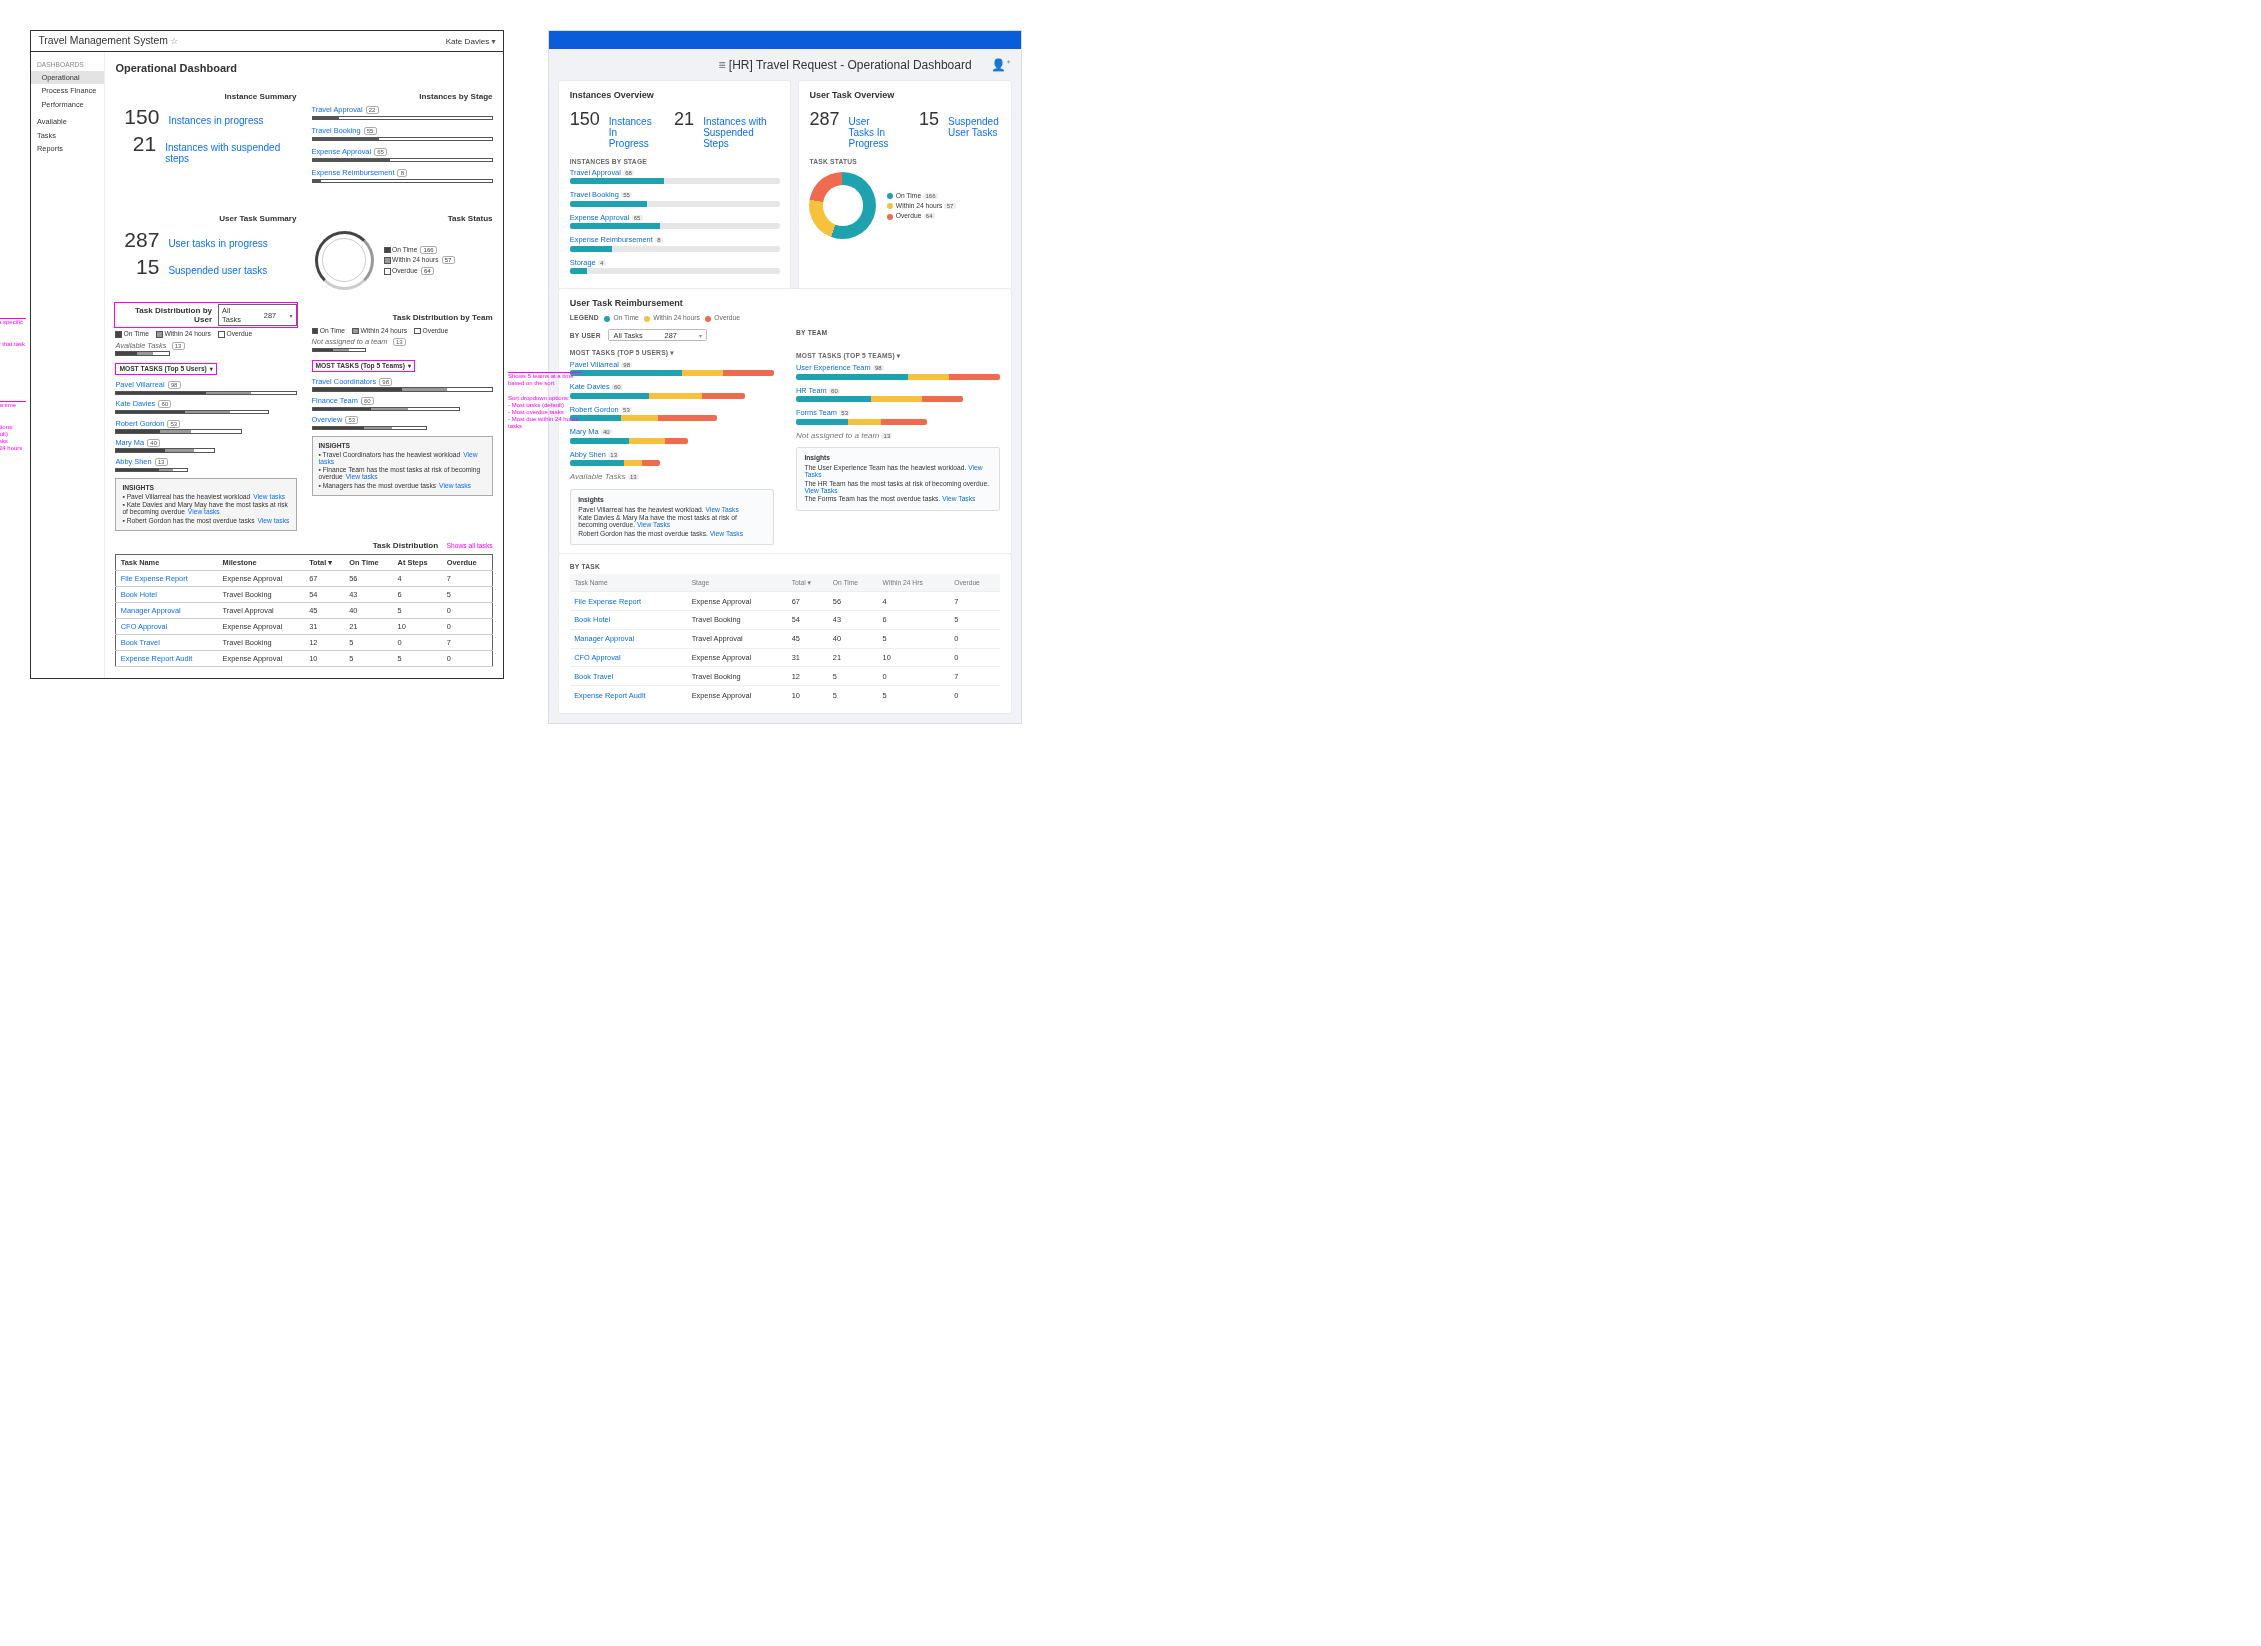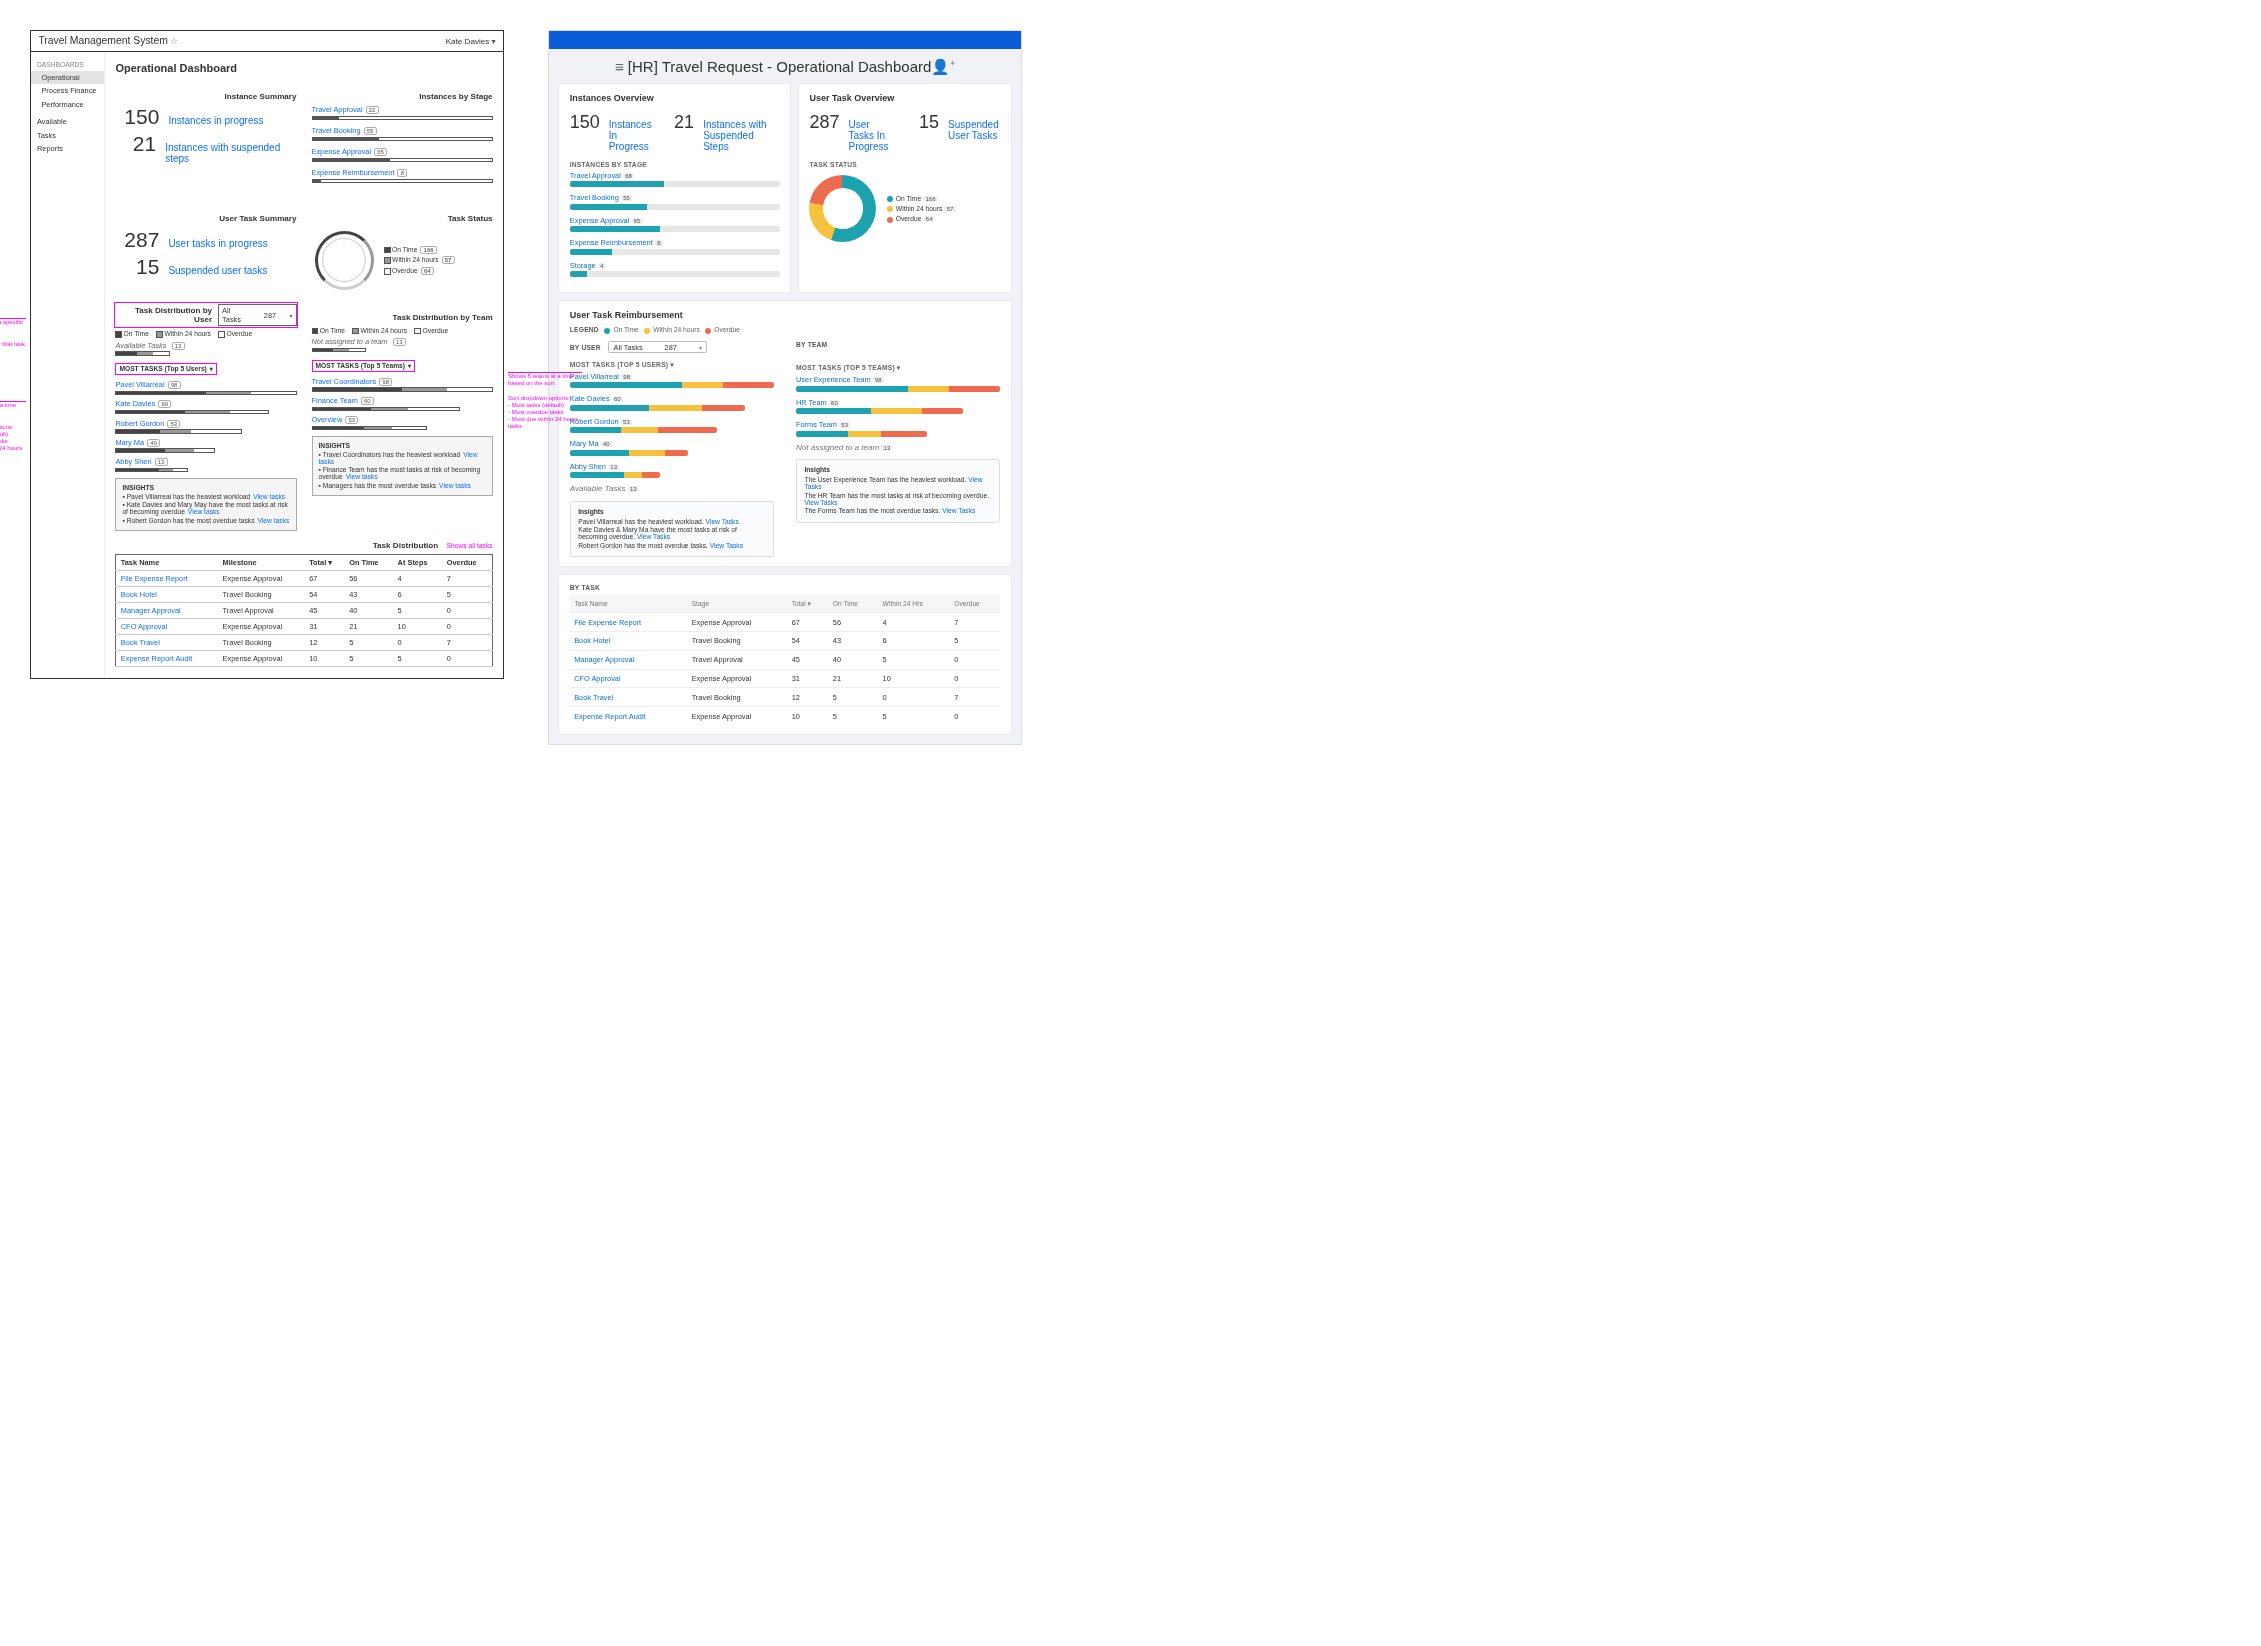--- a/index.html
+++ b/index.html
@@ -55,23 +55,23 @@
   .insights a { color: #0d6efd; text-decoration: none; margin-left: 3px; }
   table.dist { width: 100%; border: 0.7px solid #666; border-collapse: collapse; font-size: 7.4px; margin-top: 3px; }
   table.dist th, table.dist td { border-bottom: 0.7px solid #ccc; padding: 3px 4.4px; text-align: left; }
   table.dist th { font-weight: 600; }
   table.dist td:first-child a { color: #0d6efd; text-decoration: none; }
   .anno { position: absolute; color: magenta; font-size: 6px; line-height: 1.2; }
   .anno .ln { border-top: 0.7px solid magenta; display: block; }
   
   .mk { background: #f0f2f5; border: 0.7px solid #ddd; }
   .mk-topbar { height: 18px; background: #0b5cd8; }
-  .mk-hdr { display: flex; justify-content: center; align-items: center; padding: 7.4px 10.4px; font-size: 15px; font-weight: 500; color: #333; }
+  .mk-hdr { display: flex; justify-content: flex-end; align-items: center; padding: 7.4px 10.4px; font-size: 12px; font-weight: 500; color: #333; gap: 20px; }
   .mk-hdr .menu::before { content: "≡ "; color: #666; }
-  .mk-body { padding: 0 10.4px 10.4px 10.4px; display: flex; flex-direction: column; gap: 9px; }
+  .mk-body { padding: 0 10.4px 10.4px 10.4px; display: flex; flex-direction: column; }
   .mk-row { display: flex; gap: 9px; }
   .card { background: #fff; border-radius: 2.2px; padding: 9px 10.4px; box-shadow: 0 0 0 0.7px #e8e8e8; flex: 1; }
   .card h3 { font-size: 9px; font-weight: 700; margin: 0 0 6px 0; }
   .card .sub { font-size: 6.7px; color: #666; font-weight: 700; margin: 6px 0 3px 0; letter-spacing: 0.2px; }
   .nums { display: flex; gap: 22px; }
   .nums .bignum .n { font-size: 18px; width: auto; }
   .cbar { height: 6px; background: #e6e6e6; border-radius: 2.2px; margin-top: 1.5px; overflow: hidden; }
   .cbar .f { height: 100%; background: #1fa2b0; }
   .cseg { height: 6px; display: flex; border-radius: 2.2px; overflow: hidden; margin-top: 1.5px; background: #eee; }
   .cseg span { display: block; height: 100%; }

